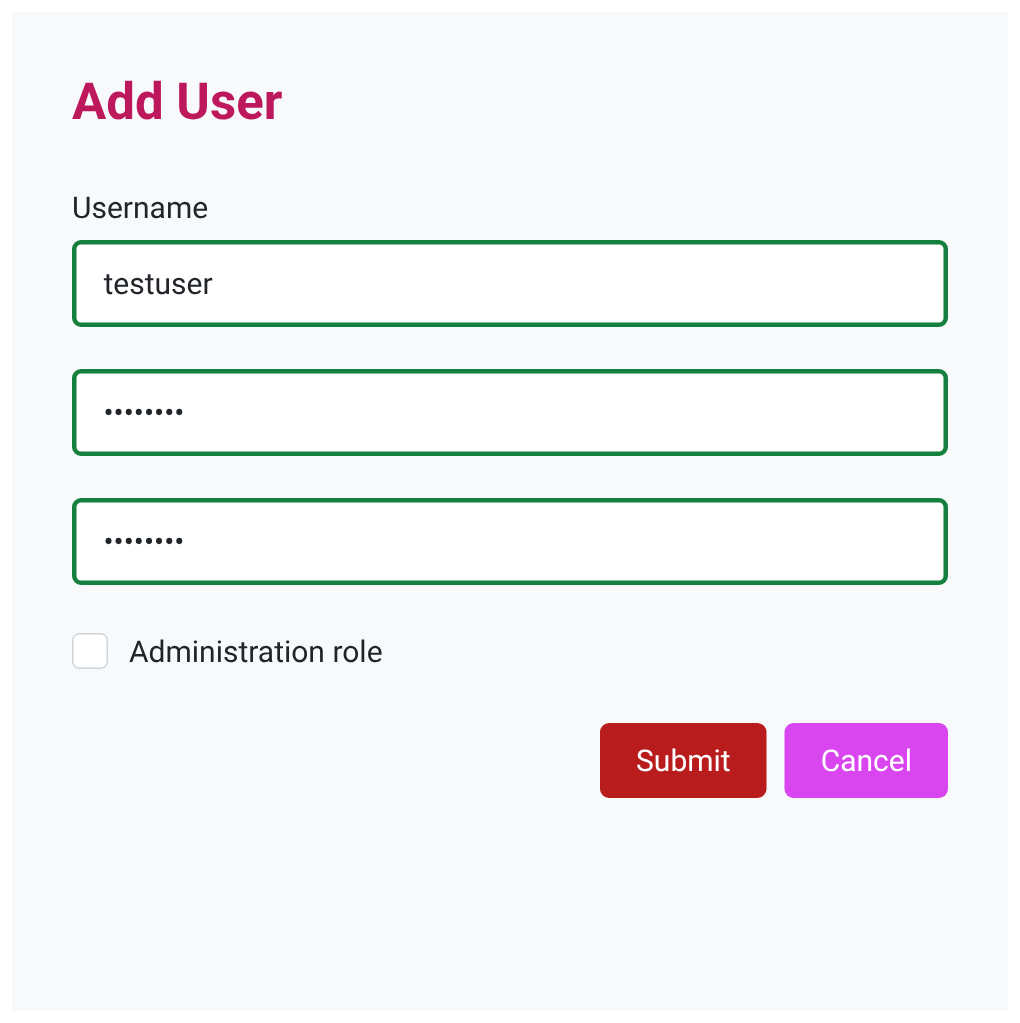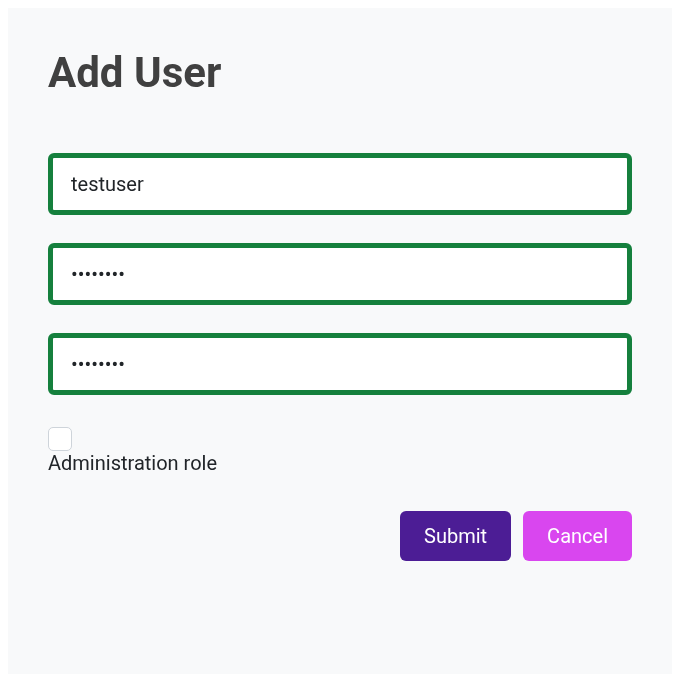--- a/index.html
+++ b/index.html
@@ -12,51 +12,50 @@
       background: #ffffff;
       padding: 8px;
     }
     .panel {
       background: #f8f9fa;
       padding: 40px;
       width: 664px;
       height: 666px;
     }
     .title {
-      font-size: 42px;
+      font-size: 34px;
       font-weight: 700;
-      color: #404040;
-      margin-bottom: 56px;
+      color: #be185d;
+      margin-bottom: 38px;
     }
     .form-group {
       margin-bottom: 28px;
     }
     .form-label {
       display: block;
       font-size: 20px;
       color: #212529;
       margin-bottom: 10px;
       font-weight: 400;
     }
     .form-input {
       width: 100%;
       padding: 14px 18px;
       font-size: 20px;
-      border: 5px solid #15803d;
+      border: 3px solid #15803d;
       border-radius: 6px;
       background: #ffffff;
       color: #212529;
       font-family: inherit;
     }
     .checkbox-group {
       display: flex;
-      align-items: flex-start;
+      align-items: flex-end;
       margin-bottom: 36px;
       margin-top: 32px;
-      flex-direction: column;
     }
     .checkbox {
       width: 24px;
       height: 24px;
       border: 1px solid #ced4da;
       border-radius: 5px;
       background: #ffffff;
       margin-right: 14px;
       appearance: none;
       cursor: pointer;
@@ -73,35 +72,36 @@
     .btn {
       padding: 13px 24px;
       font-size: 20px;
       border: none;
       border-radius: 6px;
       cursor: pointer;
       font-family: inherit;
       font-weight: 400;
     }
     .btn-submit {
-      background: #4c1d95;
+      background: #b91c1c;
       color: #ffffff;
     }
     .btn-cancel {
       background: #d946ef;
       color: #ffffff;
     }
   </style>
 </head>
 <body>
 
 <div class="panel">
   <h1 class="title">Add User</h1>
 
   <div class="form-group">
+    <label class="form-label">Username</label>
     <input type="text" class="form-input" value="testuser" style="">
   </div>
 
   <div class="form-group">
     <input type="password" class="form-input" value="••••••••" style="">
   </div>
 
   <div class="form-group">
     <input type="password" class="form-input" value="••••••••" style="">
   </div>

